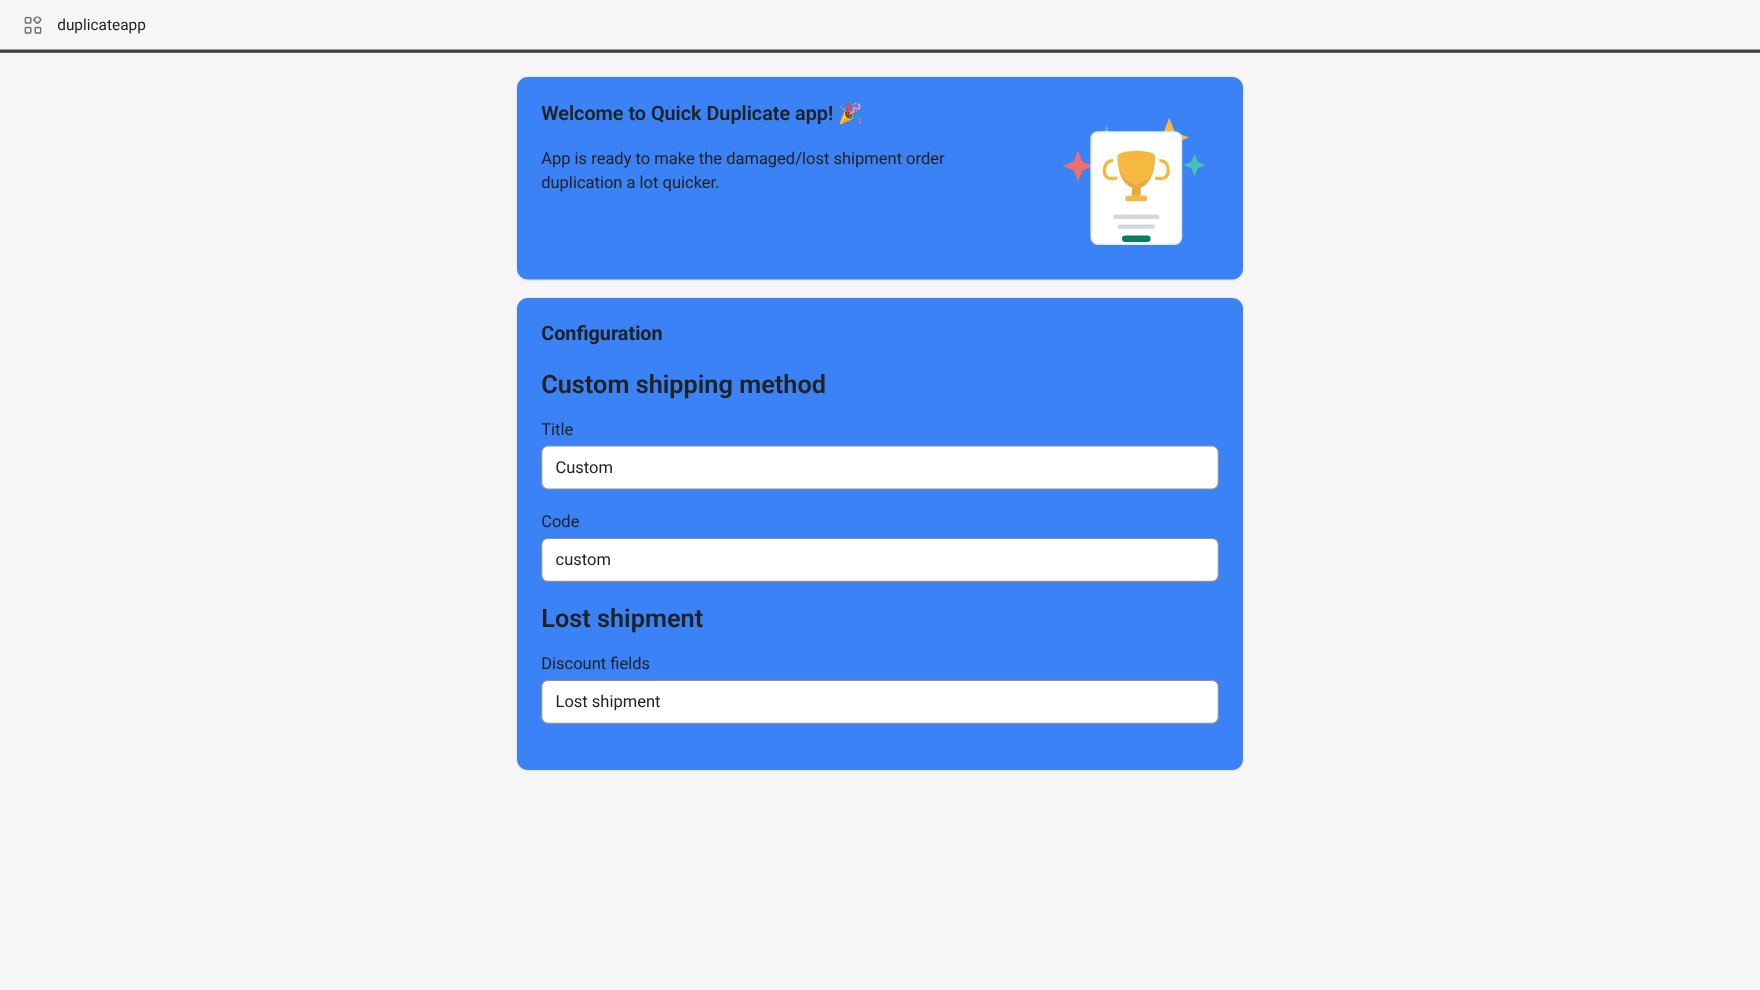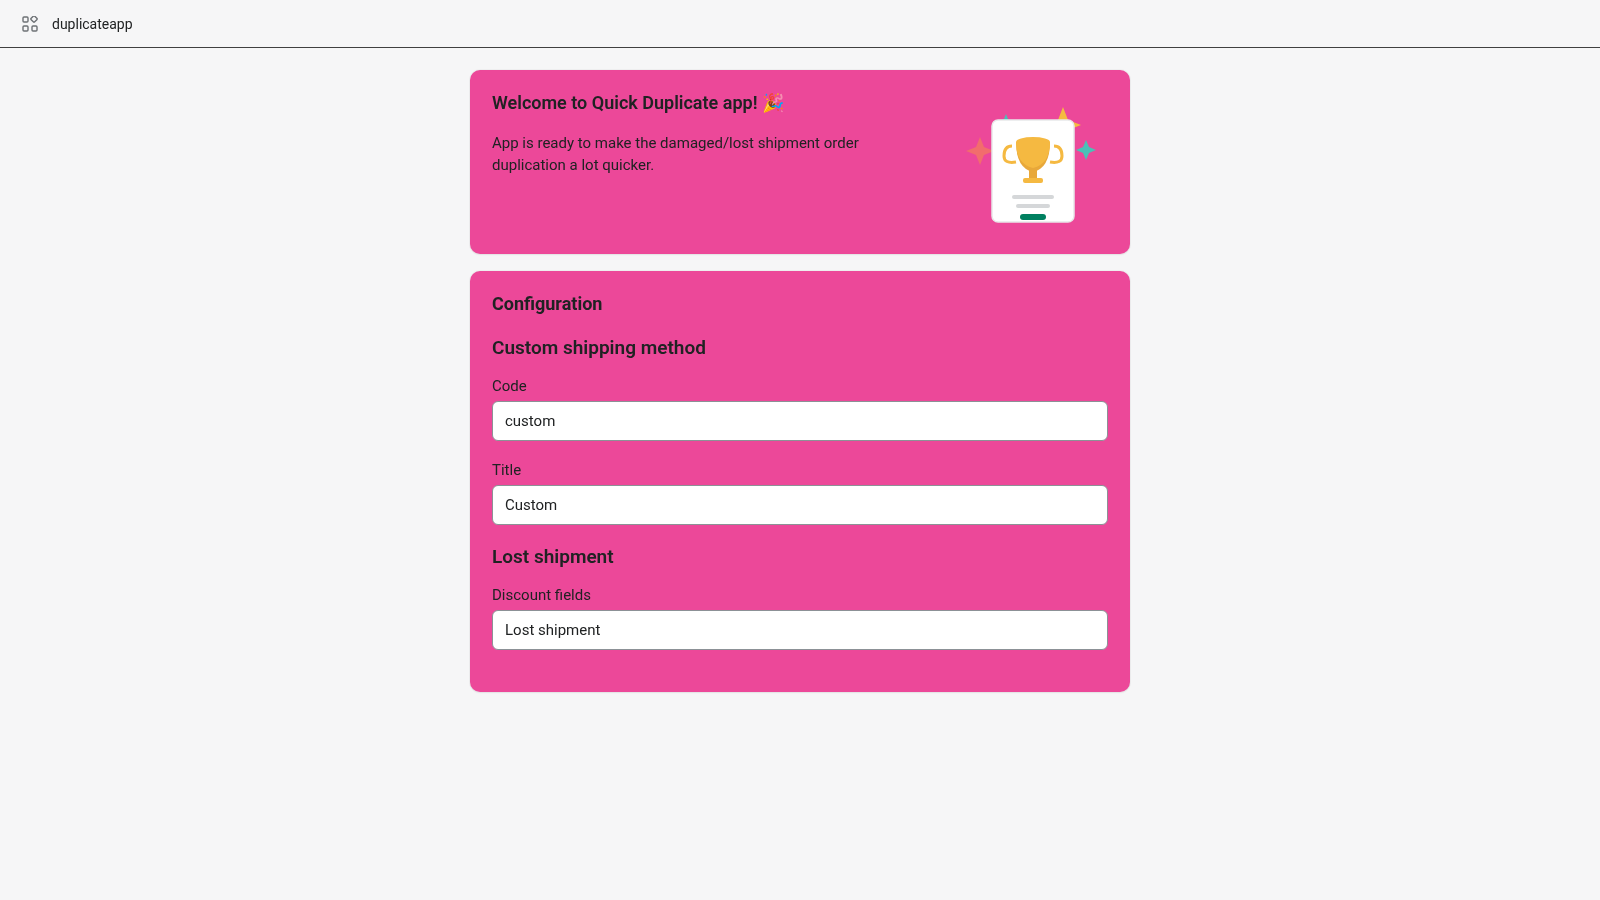--- a/index.html
+++ b/index.html
@@ -11,21 +11,21 @@
       font-family: -apple-system, BlinkMacSystemFont, "Segoe UI", Roboto, Helvetica, Arial, sans-serif;
       background: #f6f6f7;
       color: #202223;
       width: 1600px;
       height: 900px;
       overflow: hidden;
     }
     .top-bar {
       height: 48px;
       background: #f6f6f7;
-      border-bottom: 1px solid #404040;
+      border-bottom: 3px solid #404040;
       display: flex;
       align-items: center;
       padding: 0 22px;
       gap: 14px;
     }
     .top-bar-icon {
       width: 16px;
       height: 16px;
       display: flex;
       align-items: center;
@@ -41,21 +41,21 @@
       justify-content: center;
       padding-top: 22px;
     }
     .content-column {
       width: 660px;
       display: flex;
       flex-direction: column;
       gap: 17px;
     }
     .card {
-      background: #ec4899;
+      background: #3b82f6;
       border-radius: 10px;
       box-shadow: 0 1px 2px rgba(0,0,0,0.05), 0 0 0 1px rgba(0,0,0,0.03);
       padding: 22px;
     }
     .welcome-card {
       display: flex;
       gap: 24px;
       align-items: flex-start;
     }
     .welcome-text {
@@ -83,21 +83,21 @@
       position: relative;
       flex-shrink: 0;
     }
     .config-heading {
       font-size: 18px;
       font-weight: 700;
       margin-bottom: 22px;
       color: #202223;
     }
     .subsection-heading {
-      font-size: 19px;
+      font-size: 23px;
       font-weight: 600;
       margin-bottom: 18px;
       margin-top: 10px;
       color: #202223;
     }
     .subsection-heading:first-of-type {
       margin-top: 0;
     }
     .field-group {
       margin-bottom: 20px;
@@ -170,27 +170,27 @@
         </svg>
       </div>
     </div>
 
     <div class="card">
       <h2 class="config-heading">Configuration</h2>
 
       <h3 class="subsection-heading">Custom shipping method</h3>
 
       <div class="field-group">
+        <label class="field-label">Title</label>
+        <input type="text" class="field-input" value="Custom" style="">
+      </div>
+
+      <div class="field-group">
         <label class="field-label">Code</label>
         <input type="text" class="field-input" value="custom" style="">
-      </div>
-
-      <div class="field-group">
-        <label class="field-label">Title</label>
-        <input type="text" class="field-input" value="Custom" style="">
       </div>
 
       <h3 class="subsection-heading">Lost shipment</h3>
 
 
       <div class="field-group">
         <label class="field-label">Discount fields</label>
         <input type="text" class="field-input" value="Lost shipment" style="">
       </div>
 

